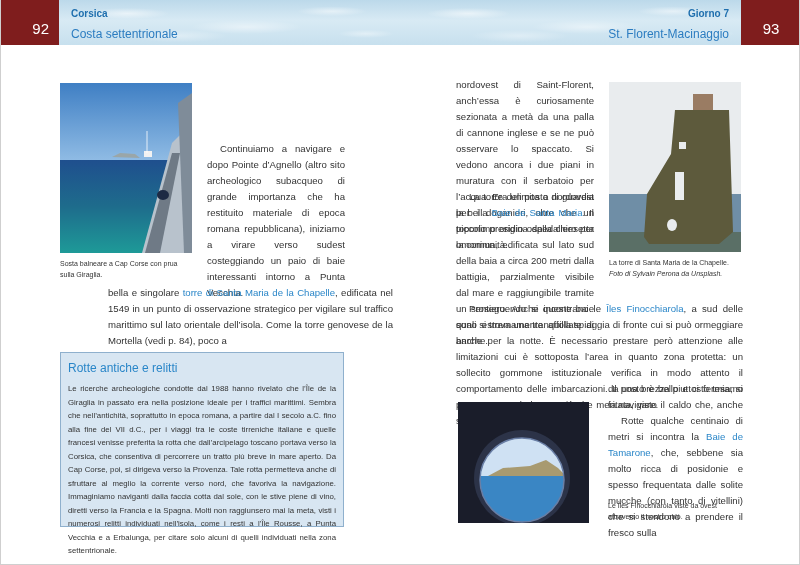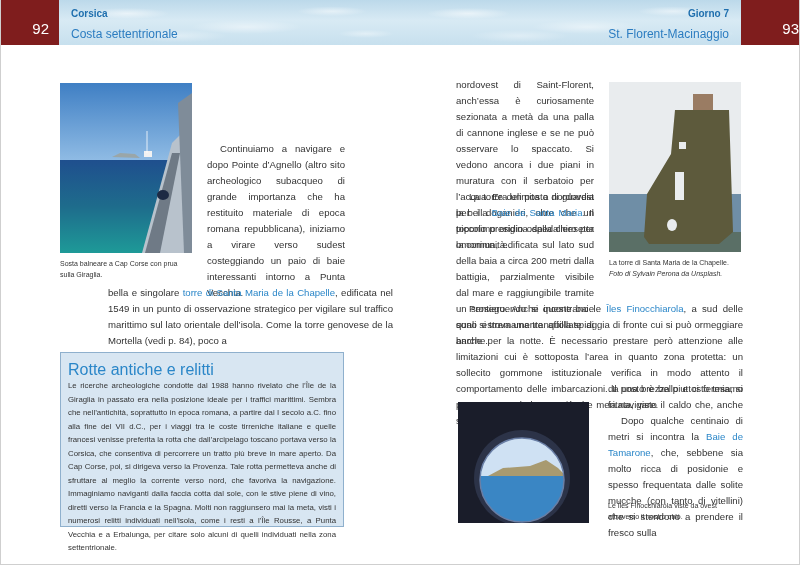--- a/index.html
+++ b/index.html
@@ -28,21 +28,21 @@
   }
   .left .header-band { left: 58px; right: 0; }
   .right .header-band { left: 0; right: 58px; }
 
   .page-num-box {
     position: absolute; top: 0; width: 58px; height: 45px;
     background: #7f1d1d; color: #fff;
     font-size: 15px; display: flex; align-items: flex-end; padding-bottom: 8px;
   }
   .left .page-num-box { left: 0; justify-content: flex-end; padding-right: 10px; }
-  .right .page-num-box { right: 0; justify-content: flex-end; padding-left: 2px; }
+  .right .page-num-box { right: 0; justify-content: center; padding-left: 2px; }
 
   .hdr-title { position: absolute; top: 8px; font-size: 10px; font-weight: bold; color: #1f6fae; }
   .hdr-sub { position: absolute; top: 27px; font-size: 12px; color: #2b7cc0; }
   .left .hdr-title, .left .hdr-sub { left: 70px; }
   .right .hdr-title, .right .hdr-sub { right: 70px; text-align: left; }
 
   
   .para { position: absolute; font-size: 9.6px; line-height: 16px; text-align: justify; color: #333; }
   .para .link { color: #2a86c8; }
   .indent { text-indent: 13px; }
@@ -52,21 +52,21 @@
   
   .photo { position: absolute; overflow: hidden; }
   .photo svg { width: 100%; height: 100%; display: block; }
 
   
   .box {
     position: absolute; left: 59px; top: 352px; width: 284px; height: 175px;
     background: #d8e6f2; border: 1px solid #8fb0cd;
     padding: 8px 7px;
   }
-  .box-title { font-size: 16px; color: #2a86c8; }
+  .box-title { font-size: 12px; color: #2a86c8; margin-bottom: 7px; }
   .box-text { font-size: 7.8px; line-height: 13.5px; text-align: justify; color: #333; }
 </style>
 </head>
 <body>
 
 <div class="spread">
 
   <div class="page left">
     <div class="page-num-box">
       <span>92</span>
@@ -158,18 +158,18 @@
           <rect x="0" y="30" width="131" height="46" fill="#cfe1f3"></rect>
           <path d="M30 74 L45 66 L72 64 L88 58 L100 66 L108 74 Z" fill="#a89a70"></path>
           <rect x="0" y="74" width="131" height="50" fill="#3a86c4"></rect>
         </g>
         <circle cx="64" cy="78" r="42" fill="none" stroke="#6a7fa6" stroke-width="1.5"></circle>
       </svg>
     </div>
 
     <div class="para" style="left:208px; top:381px; width:135px;">da una brezza piuttosto tesa, si fa navigare.</div>
     <div class="para indent" style="left:208px; top:413px; width:135px;">
-      <span>Dopo qualche centinaio di metri si incontra la </span><span class="link">Baie de Tamarone</span><span>, che, sebbene sia molto ricca di posidonie e spesso frequentata dalle solite mucche (con tanto di vitellini) che si stendono a prendere il fresco sulla</span>
+      <span>Rotte qualche centinaio di metri si incontra la </span><span class="link">Baie de Tamarone</span><span>, che, sebbene sia molto ricca di posidonie e spesso frequentata dalle solite mucche (con tanto di vitellini) che si stendono a prendere il fresco sulla</span>
     </div>
     <div class="caption" style="left:208px; top:500px; width:115px;">Le Îles Finocchiarola viste da ovest attraverso il nostro oblò.</div>
   </div>
 
 </div>
 
 </body></html>

